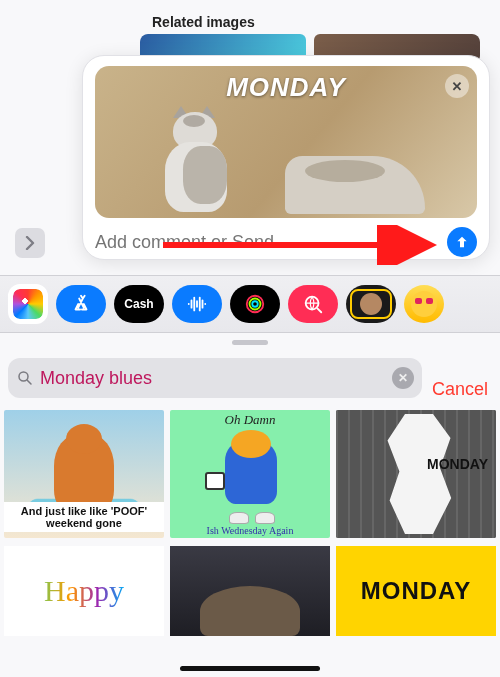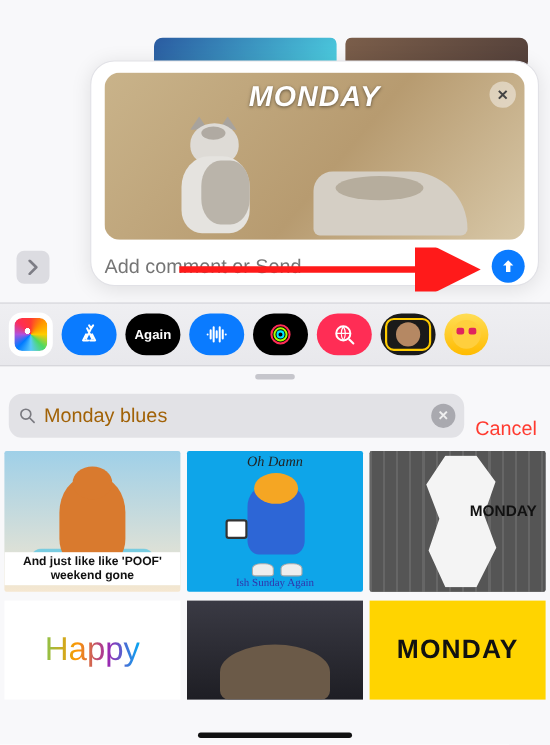--- a/index.html
+++ b/index.html
@@ -52,60 +52,61 @@
   .chip.emoji .ef::before{left:4px;} .chip.emoji .ef::after{right:4px;}
   .chip.store svg,.chip.audio svg,.chip.search svg,.chip.fitness svg{width:22px;height:22px;}
   .chip.cash span{font-weight:600;}
   .chip.cash .apple{font-size:11px;}
 
   .grab { position:absolute; left:232px; top:340px; width:36px; height:5px; border-radius:3px; background:#c6c6cc; }
 
   .search-row { position:absolute; left:8px; top:358px; width:484px; height:40px; display:flex; align-items:center; gap:10px; }
   .search-pill { flex:1; background:#e2e2e6; border-radius:12px; height:40px; display:flex; align-items:center; padding:0 8px; }
   .search-pill .mag{ color:#7a7a80; margin-right:6px;}
-  .search-text { flex:1; border:none; background:transparent; outline:none; font-size:18px; color:#a16207; }
+  .search-text { flex:1; border:none; background:transparent; outline:none; font-size:18px; color:#be185d; }
   .clear-btn { width:22px; height:22px; border-radius:50%; background:#a9a9af; color:#efefef; display:flex; align-items:center; justify-content:center; font-size:12px; font-weight:700;}
   .cancel-lnk { color:#ff3b30; font-size:18px; padding-right:4px;margin-top:22px; }
 
   .grid { position:absolute; left:0; top:410px; width:500px; display:grid; grid-template-columns: repeat(3,1fr); gap:6px; padding:0 4px; }
   .tile { height:128px; border-radius:2px; position:relative; overflow:hidden; display:flex; align-items:center; justify-content:center; }
   .t1{ background:linear-gradient(#9fd0e8,#f5e7d0); }
   .t1 .crash{width:60px;height:80px;background:#d97a2e;border-radius:40% 40% 30% 30%; position:relative;}
   .t1 .crash::before{content:"";position:absolute;left:12px;top:-10px;width:36px;height:30px;background:#d97a2e;border-radius:50%;}
   .t1 .mat{position:absolute;bottom:6px;left:20px;right:20px;height:40px;background:#79cce0;border-radius:6px;transform:perspective(80px) rotateX(40deg);}
   .t1 .cap{position:absolute;bottom:6px;left:0;right:0;background:#fff;text-align:center;font-weight:900;font-size:11px;padding:3px 2px;color:#111;}
-  .t2{ background:#0ea5e9; }
+  .t2{ background:#86efac; }
   .t2 .title{position:absolute;top:2px;left:0;right:0;text-align:center;font-family:cursive;font-style:italic;font-size:13px;color:#222;}
   .t2 .garf{width:90px;height:100px;position:relative;}
   .t2 .body{position:absolute;left:20px;top:18px;width:52px;height:62px;background:#2d66d6;border-radius:30% 30% 20% 20%;}
   .t2 .head{position:absolute;left:26px;top:6px;width:40px;height:28px;background:#f5a623;border-radius:50%;}
   .t2 .mug{position:absolute;left:0px;top:48px;width:20px;height:18px;background:#fff;border:2px solid #333;border-radius:3px;}
   .t2 .feet{position:absolute;left:24px;bottom:0;width:46px;height:12px;display:flex;gap:6px;}
   .t2 .foot{flex:1;background:#eee;border:1px solid #aaa;border-radius:40% 40% 20% 20%;}
   .t2 .sub{position:absolute;bottom:2px;left:0;right:0;text-align:center;font-family:cursive;font-size:10px;color:#33a;}
   .t3{ background:#555; filter:grayscale(1);}
   .t3 .bglines{position:absolute;inset:0;background:repeating-linear-gradient(90deg,#666 0 2px,#555 2px 12px);} 
   .t3 .rip{position:absolute;left:48px;top:4px;width:70px;height:120px;background:#f4f4f4;clip-path:polygon(30% 0,70% 0,95% 20%,80% 45%,96% 70%,70% 100%,30% 100%,8% 72%,22% 48%,5% 22%);} 
   .t3 .lab{position:absolute;right:8px;top:46px;font-weight:900;font-size:14px;color:#111;background:rgba(255,255,255,.0);} 
 
   .grid2 { position:absolute; left:0; top:546px; width:500px; display:grid; grid-template-columns: repeat(3,1fr); gap:6px; padding:0 4px; }
   .tile2{ height:90px; position:relative; overflow:hidden;}
   .b1{ background:#fff; display:flex; align-items:center; justify-content:center;}
-  .b1 .txt{ font-family:Liberation Sans, sans-serif; font-size:30px; background:linear-gradient(90deg,#8bc34a,#ff9800,#9c27b0,#03a9f4); -webkit-background-clip:text; background-clip:text; color:transparent;}
+  .b1 .txt{ font-family:Liberation Serif, serif; font-size:30px; background:linear-gradient(90deg,#8bc34a,#ff9800,#9c27b0,#03a9f4); -webkit-background-clip:text; background-clip:text; color:transparent;}
   .b2{ background:linear-gradient(#3a3a44,#1e1e24);} 
   .b2 .lump{position:absolute;left:30px;bottom:0;width:100px;height:50px;background:#6b5a48;border-radius:50% 50% 8px 8px;}
   .b3{ background:#ffd400; display:flex; align-items:center; justify-content:center;}
   .b3 .txt{ font-weight:900; font-size:24px; letter-spacing:1px; color:#111;}
 
   .home-ind{ position:absolute; left:180px; bottom:6px; width:140px; height:5px; border-radius:3px; background:#111;}
 </style>
 </head>
 <body>
 <div class="root">
 
+  <div class="related-label">Related images</div>
   <div class="related-strip">
     <div class="rel-thumb" style="background:linear-gradient(130deg,#2a5aa0,#4dd0e1);"></div>
     <div class="rel-thumb" style="background:linear-gradient(130deg,#7b5e4a,#53403a);"></div>
   </div>
 
   <div class="chevron-box">
     <svg width="10" height="14" viewBox="0 0 10 14">
         <path d="M2 1l6 6-6 6" stroke="#7d7d85" stroke-width="2.4" fill="none" stroke-linecap="round" stroke-linejoin="round"></path>
       </svg>
   </div>
@@ -151,21 +152,21 @@
 
   <div class="app-strip">
     <div class="chip photos"></div>
     <div class="chip store">
       <svg viewBox="0 0 24 24">
           <path d="M12 3l2 3 2-3M7 18h4m2 0h4M9 12l-3 6m9-6l3 6M10 6l5 10M14 6l-5 10" stroke="#fff" stroke-width="2" stroke-linecap="round" fill="none"></path>
         </svg>
     </div>
     <div class="chip cash">
       <span class="apple"></span>
-        <span>Again</span>
+        <span>Cash</span>
     </div>
     <div class="chip audio">
       <svg viewBox="0 0 24 24">
           <path d="M3 12v0M6 8v8M9 5v14M12 9v6M15 5v14M18 8v8M21 12v0" stroke="#fff" stroke-width="2" stroke-linecap="round"></path>
         </svg>
     </div>
     <div class="chip fitness">
       <svg viewBox="0 0 24 24">
           <circle cx="12" cy="12" r="9" stroke="#ff2d55" stroke-width="2" fill="none"></circle>
           <circle cx="12" cy="12" r="6" stroke="#a6ff00" stroke-width="2" fill="none"></circle>
@@ -213,21 +214,21 @@
       <div class="title">Oh Damn</div>
       <div class="garf">
           <div class="body"></div>
           <div class="head"></div>
           <div class="mug"></div>
           <div class="feet">
             <div class="foot"></div>
             <div class="foot"></div>
           </div>
         </div>
-      <div class="sub">Ish Sunday Again</div>
+      <div class="sub">Ish Wednesday Again</div>
     </div>
     <div class="tile t3">
       <div class="bglines"></div>
         <div class="rip"></div>
       <div class="lab">MONDAY</div>
     </div>
   </div>
 
   <div class="grid2">
     <div class="tile2 b1">

